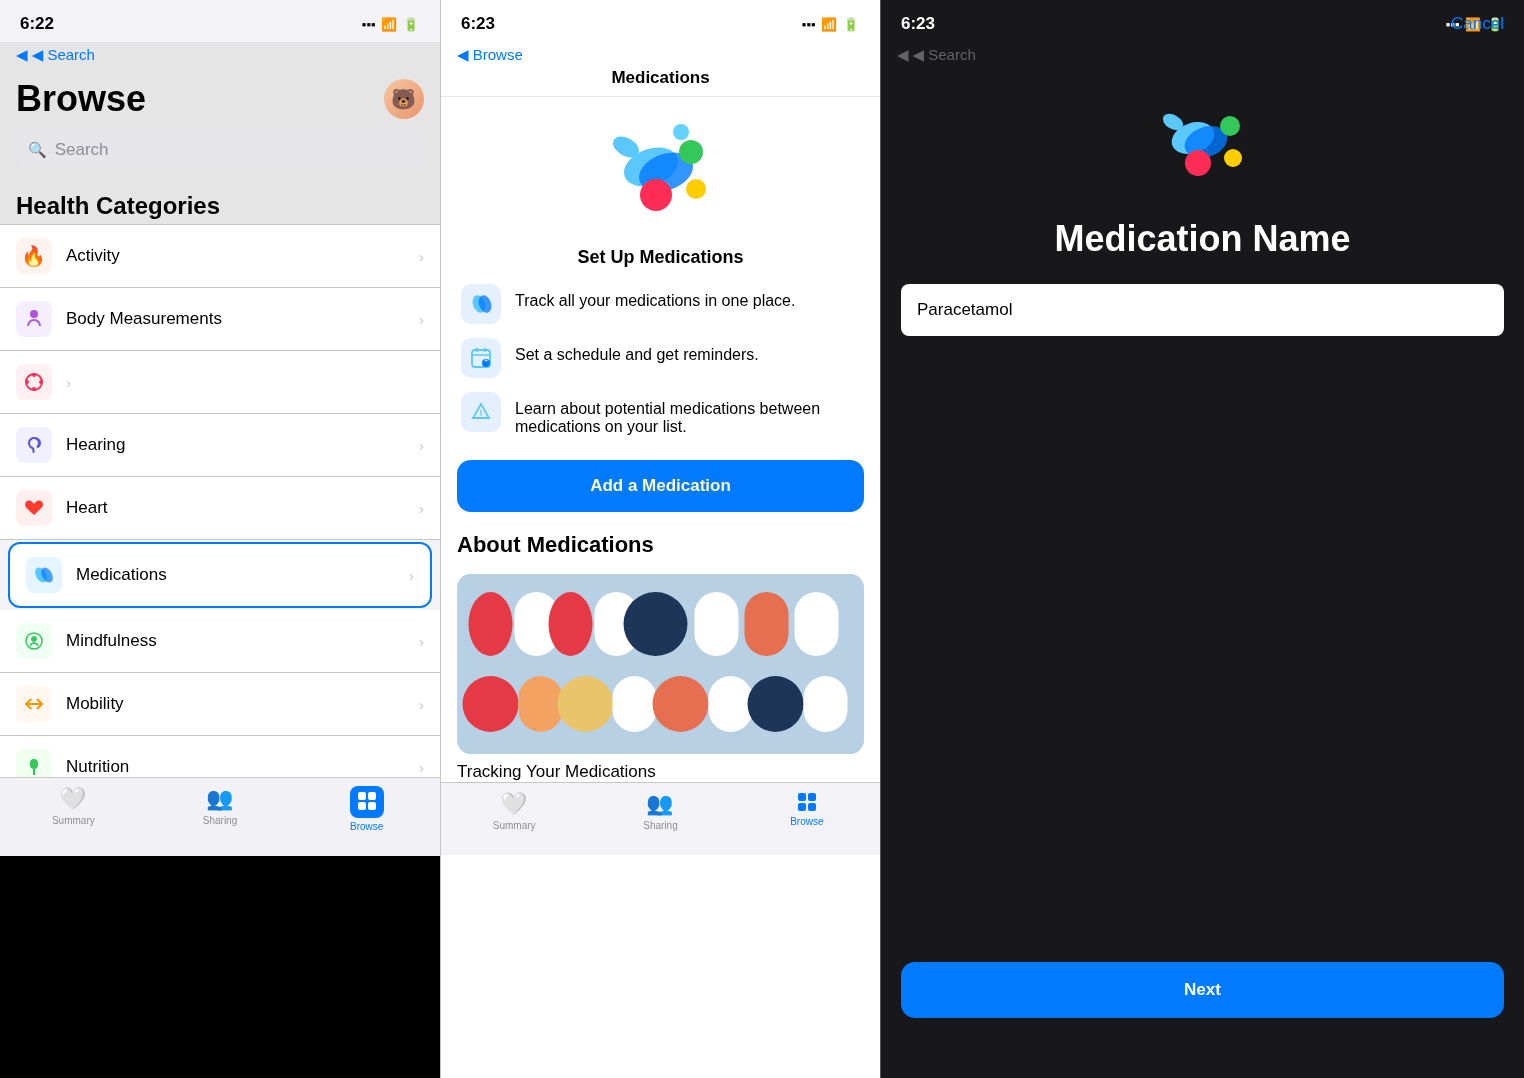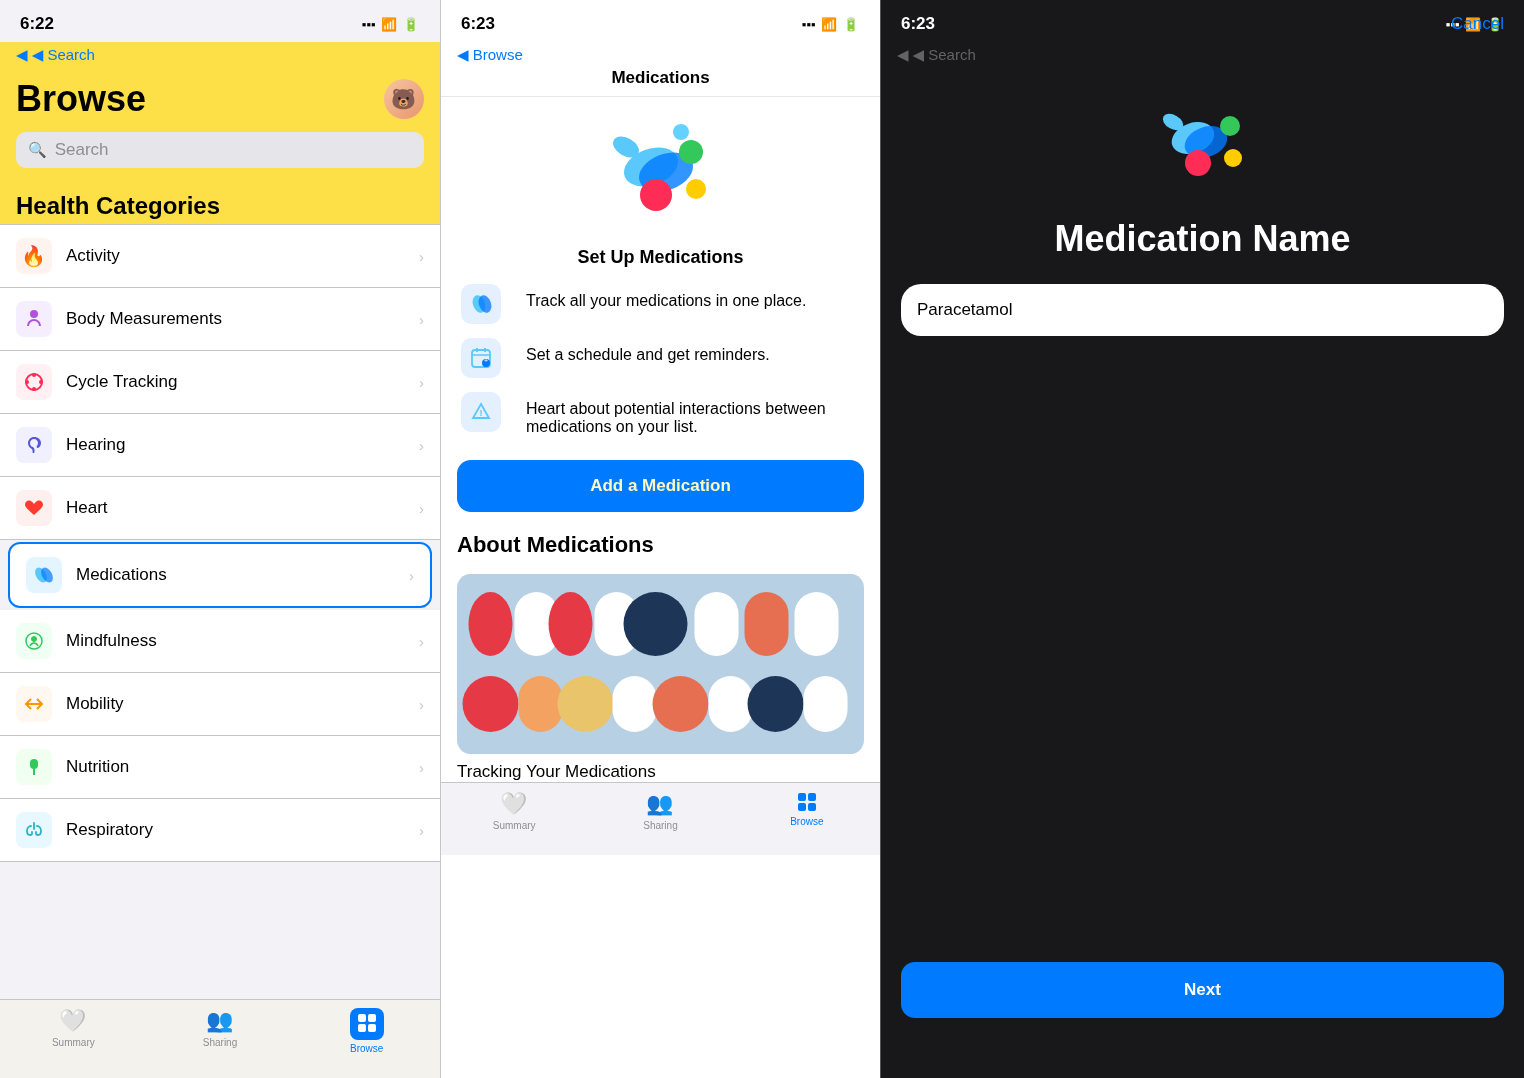--- a/index.html
+++ b/index.html
@@ -9,22 +9,22 @@
       display: flex;
       flex-direction: row;
       background: #000;
       font-family: -apple-system, 'SF Pro Display', 'Helvetica Neue', Arial, sans-serif;
       overflow: hidden;
     }
 
     
     .panel1 {
       width: 440px;
-      height: 1078px;
-      background: #fde047;
+      height: 856px;
+      background: #e5e5e5;
       display: flex;
       flex-direction: column;
       position: relative;
       overflow: hidden;
     }
 
     .status-bar {
       display: flex;
       justify-content: space-between;
       align-items: center;
@@ -175,21 +175,21 @@
     }
     .feature-list {
       padding: 0 20px;
       display: flex;
       flex-direction: column;
       gap: 14px;
     }
     .feature-row {
       display: flex;
       align-items: flex-start;
-      gap: 25px;
+      gap: 14px;
     }
     .feature-icon-circle {
       width: 40px;
       height: 40px;
       background: #e5f0ff;
       border-radius: 10px;
       display: flex;
       align-items: center;
       justify-content: center;
       font-size: 20px;
@@ -299,21 +299,21 @@
       text-align: center;
       color: #fff;
       padding: 10px 20px 24px;
     }
     .med-name-input {
       position: relative;
       z-index: 2;
       margin: 0 20px;
       background: #fff;
       border: none;
-      border-radius: 20px;
+      border-radius: 8px;
       padding: 16px 16px;
       font-size: 17px;
       color: #000;
       width: calc(100% - 40px);
       outline: none;
     }
     .next-btn {
       position: absolute;
       bottom: 60px;
       left: 20px;
@@ -382,21 +382,20 @@
     <div class="category-item">
       <div class="cat-icon" style="background:#fff0f3;">
         <svg width="22" height="22" viewBox="0 0 22 22">
             <circle cx="11" cy="11" r="8" fill="none" stroke="#ff2d55" stroke-width="2"></circle>
             <circle cx="11" cy="4" r="2" fill="#ff2d55"></circle>
             <circle cx="18" cy="11" r="2" fill="#ff2d55"></circle>
             <circle cx="11" cy="18" r="2" fill="#ff2d55"></circle>
             <circle cx="4" cy="11" r="2" fill="#ff2d55"></circle>
           </svg>
       </div>
-      <span class="cat-label">Cycle Tracking</span>
       <span class="chevron">›</span>
     </div>
 
     <div class="category-item">
       <div class="cat-icon" style="background:#f0f0ff;">
         <svg width="22" height="22" viewBox="0 0 22 22">
             <path d="M11 3C7.7 3 5 5.7 5 9c0 2.5 1.4 4.7 3.5 5.8.6.3 1 .9 1 1.6V18c0 .6.4 1 1 1s1-.4 1-1v-2c0-1.2-.6-2.3-1.7-2.9C8 12.4 7 10.8 7 9c0-2.2 1.8-4 4-4s4 1.8 4 4c0 1-.4 2-1 2.7-.5.6-.5 1.4 0 2 .5.5 1.3.5 1.8-.1C17.2 12.4 18 10.8 18 9c0-3.3-2.7-6-7-6z" fill="#5856d6"></path>
           </svg>
       </div>
       <span class="cat-label">Hearing</span>
@@ -553,21 +552,21 @@
       </div>
       <span class="feature-text">Set a schedule and get reminders.</span>
     </div>
     <div class="feature-row">
       <div class="feature-icon-circle" style="background:#e5f0ff;">
         <svg width="24" height="24" viewBox="0 0 24 24">
             <path d="M12 4l8 14H4L12 4z" fill="none" stroke="#5ac8fa" stroke-width="1.8"></path>
             <text x="12" y="16" text-anchor="middle" fill="#5ac8fa" font-size="9" font-weight="bold">!</text>
           </svg>
       </div>
-      <span class="feature-text">Heart about potential interactions between medications on your list.</span>
+      <span class="feature-text">Learn about potential medications between medications on your list.</span>
     </div>
   </div>
 
   <button class="add-med-btn">Add a Medication</button>
 
   <div class="about-section">
     <div class="about-title">About Medications</div>
     <div class="about-image">
       
       <svg width="100%" height="180" viewBox="0 0 400 180" xmlns="http://www.w3.org/2000/svg">

